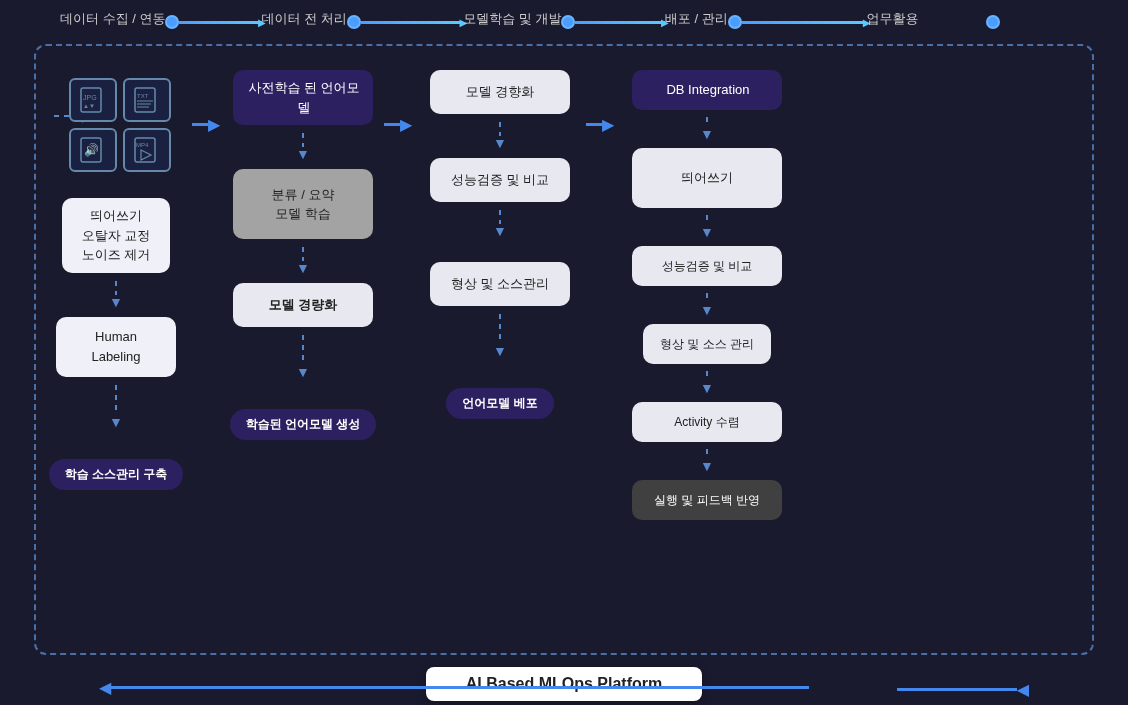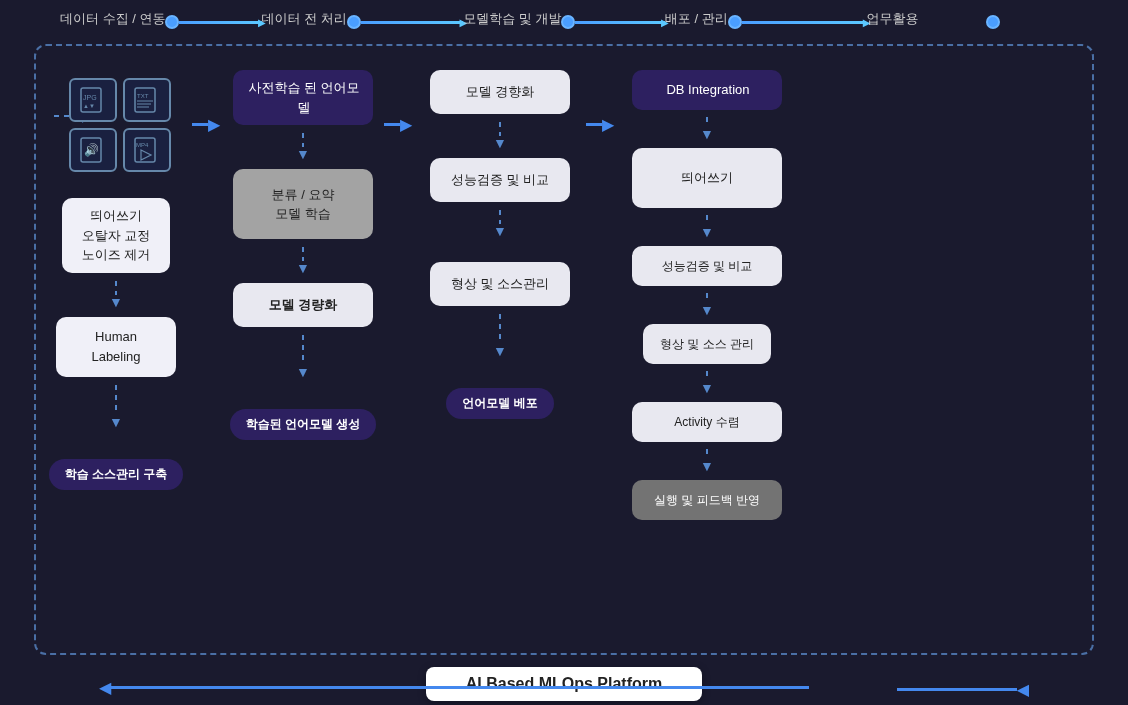--- a/index.html
+++ b/index.html
@@ -131,21 +131,21 @@
       background: #a3a3a3;
       color: #222;
     }
 
     .box-light-gray {
       background: #e8e8f0;
       color: #222;
     }
 
     .box-cyan {
-      background: #737373;
+      background: #404040;
       color: #fff;
     }
 
     
     .arrow-down {
       display: flex;
       flex-direction: column;
       align-items: center;
       gap: 0;
     }

